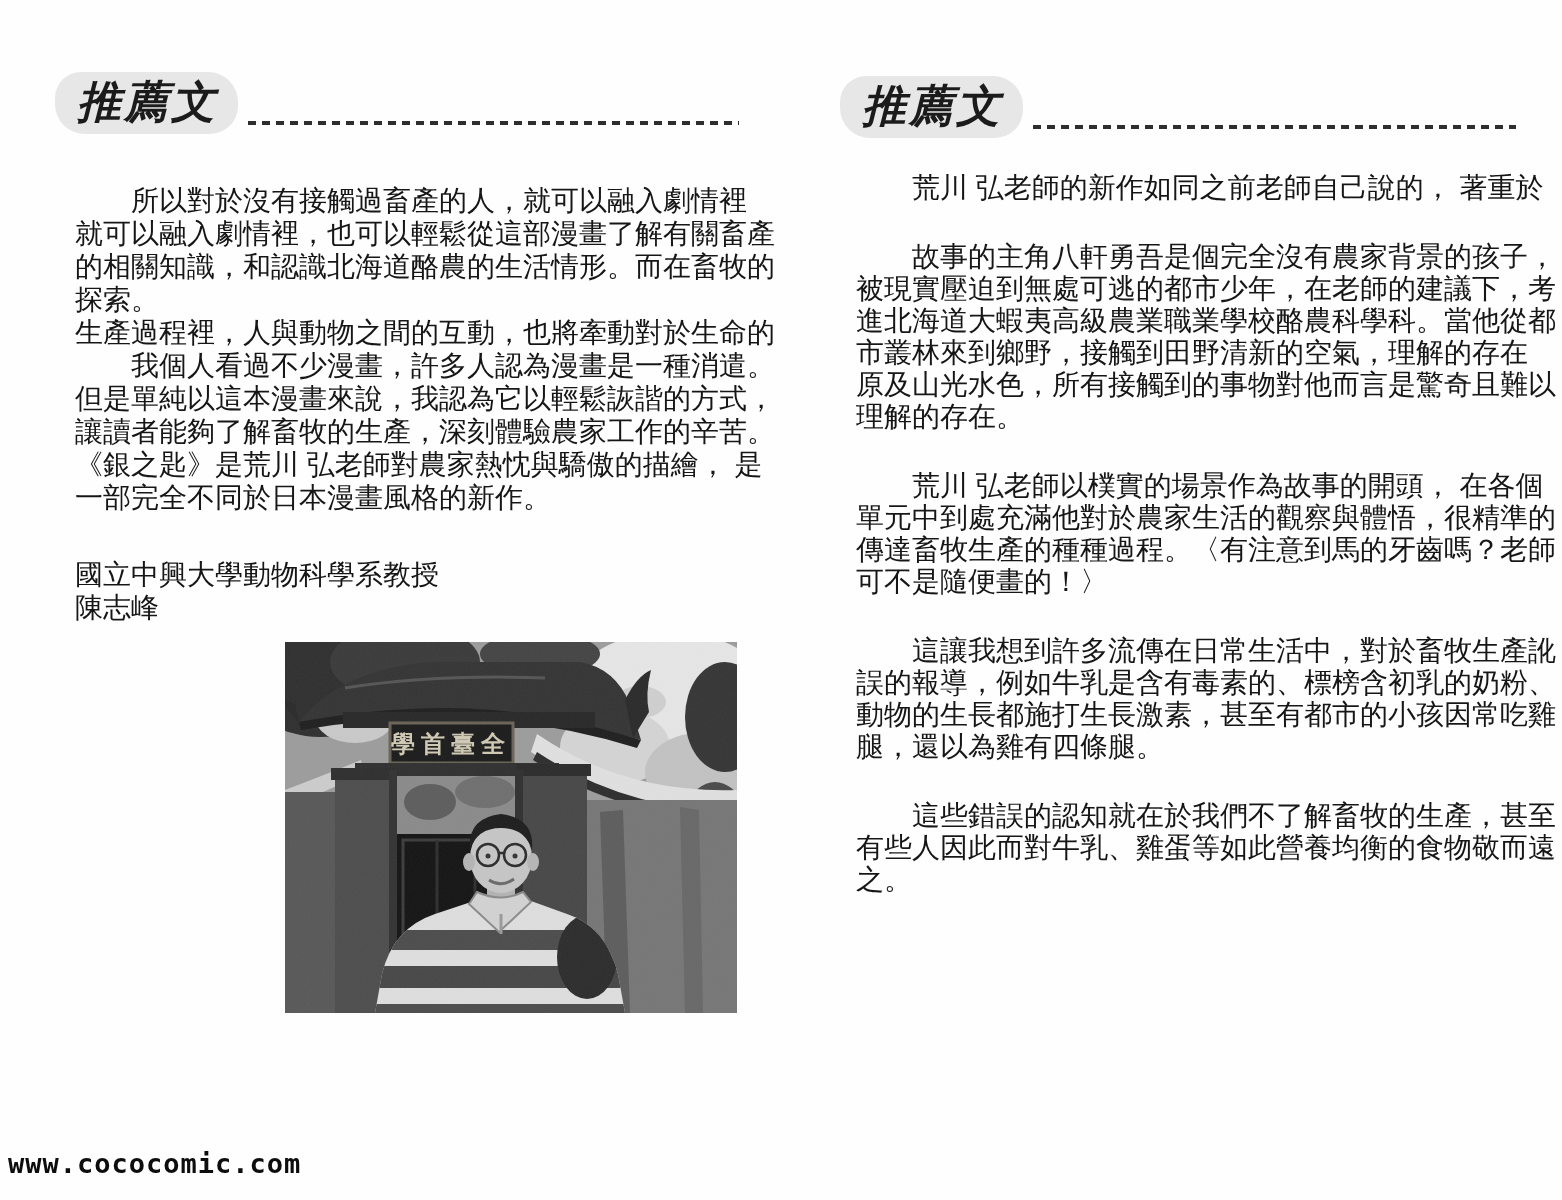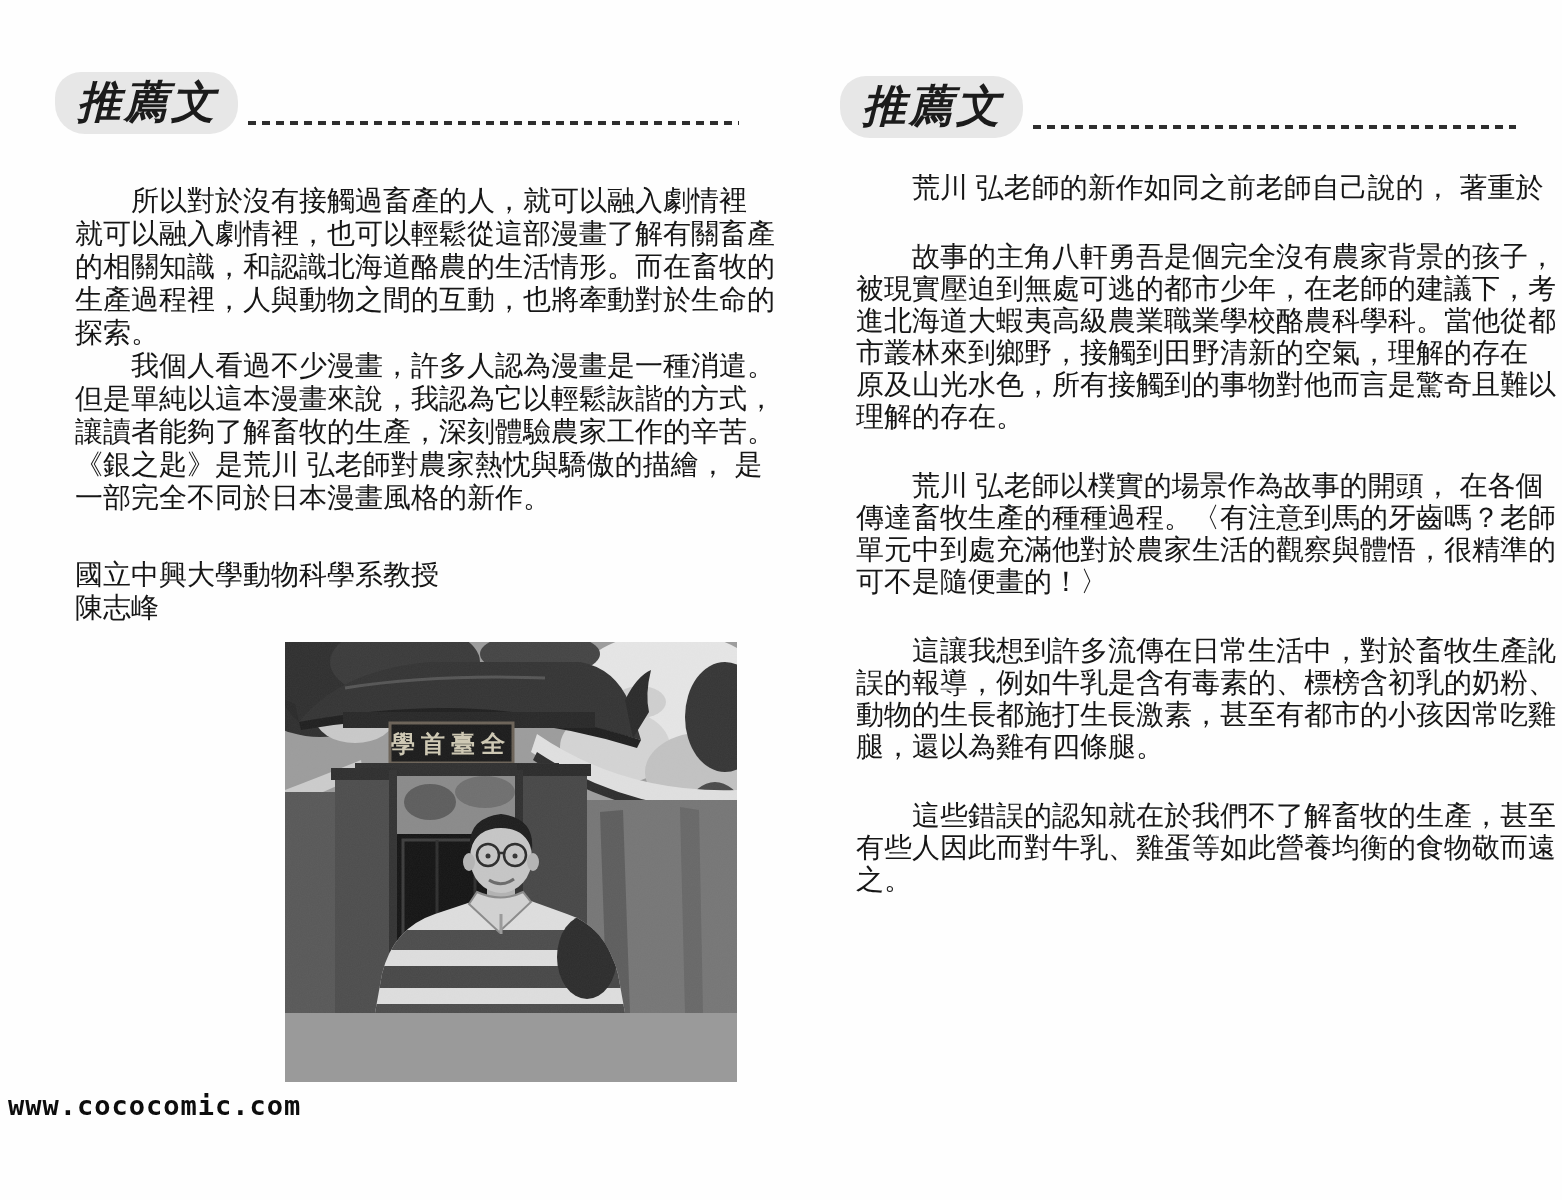--- a/index.html
+++ b/index.html
@@ -26,48 +26,48 @@
   .textcol-left{left:75px;top:184px;width:676px;font-size:28px;line-height:33px;}
   .textcol-right{left:856px;top:172px;width:676px;font-size:28px;line-height:32px;}
   .tline{white-space:pre;}
   .para{margin:0;}
   .textcol-right .para{margin-bottom:37px;}
   .textcol-right .para:last-child{margin-bottom:0;}
   .recommender{margin-top:44px;font-size:28px;line-height:33px;}
   .recommender div{white-space:pre;}
   
   .photo{
-    position:absolute;left:285px;top:642px;width:452px;height:440px;
+    position:absolute;left:285px;top:642px;width:452px;height:371px;
     background:#9a9a9a;overflow:hidden;
   }
   .photo svg{display:block;}
   
   .watermark{
-    position:absolute;left:8px;top:1090px;
+    position:absolute;left:8px;top:1148px;
     font-family:"DejaVu Sans Mono", monospace;
     font-size:27px;font-weight:bold;letter-spacing:1px;color:#0d0d0d;
     white-space:pre;
     text-align:right;
   }
 </style>
 </head>
 <body>
 
 <div class="hdr hdr-left">
   <span class="hdr-title">推薦文</span>
   <span class="hdr-dashes"></span>
 </div>
 
 <div class="textcol textcol-left">
   <div class="para">
       <div class="tline">　　所以對於沒有接觸過畜產的人，就可以融入劇情裡</div>
       <div class="tline">就可以融入劇情裡，也可以輕鬆從這部漫畫了解有關畜產</div>
       <div class="tline">的相關知識，和認識北海道酪農的生活情形。而在畜牧的</div>
+      <div class="tline">探索。</div>
       <div class="tline">生產過程裡，人與動物之間的互動，也將牽動對於生命的</div>
-      <div class="tline">探索。</div>
     </div>
   <div class="para">
       <div class="tline">　　我個人看過不少漫畫，許多人認為漫畫是一種消遣。</div>
       <div class="tline">但是單純以這本漫畫來說，我認為它以輕鬆詼諧的方式，</div>
       <div class="tline">讓讀者能夠了解畜牧的生產，深刻體驗農家工作的辛苦。</div>
       <div class="tline">《銀之匙》是荒川 弘老師對農家熱忱與驕傲的描繪， 是</div>
       <div class="tline">一部完全不同於日本漫畫風格的新作。</div>
     </div>
   <div class="recommender">
     <div>國立中興大學動物科學系教授</div>
@@ -173,22 +173,22 @@
   <div class="para">
       <div class="tline">　　故事的主角八軒勇吾是個完全沒有農家背景的孩子，</div>
       <div class="tline">被現實壓迫到無處可逃的都市少年，在老師的建議下，考</div>
       <div class="tline">進北海道大蝦夷高級農業職業學校酪農科學科。當他從都</div>
       <div class="tline">市叢林來到鄉野，接觸到田野清新的空氣，理解的存在</div>
       <div class="tline">原及山光水色，所有接觸到的事物對他而言是驚奇且難以</div>
       <div class="tline">理解的存在。</div>
     </div>
   <div class="para">
       <div class="tline">　　荒川 弘老師以樸實的場景作為故事的開頭， 在各個</div>
+      <div class="tline">單元中到處充滿他對於農家生活的觀察與體悟，很精準的</div>
       <div class="tline">傳達畜牧生產的種種過程。〈有注意到馬的牙齒嗎？老師</div>
-      <div class="tline">單元中到處充滿他對於農家生活的觀察與體悟，很精準的</div>
       <div class="tline">可不是隨便畫的！〉</div>
     </div>
   <div class="para">
       <div class="tline">　　這讓我想到許多流傳在日常生活中，對於畜牧生產訛</div>
       <div class="tline">誤的報導，例如牛乳是含有毒素的、標榜含初乳的奶粉、</div>
       <div class="tline">動物的生長都施打生長激素，甚至有都市的小孩因常吃雞</div>
       <div class="tline">腿，還以為雞有四條腿。</div>
     </div>
   <div class="para">
       <div class="tline">　　這些錯誤的認知就在於我們不了解畜牧的生產，甚至</div>

